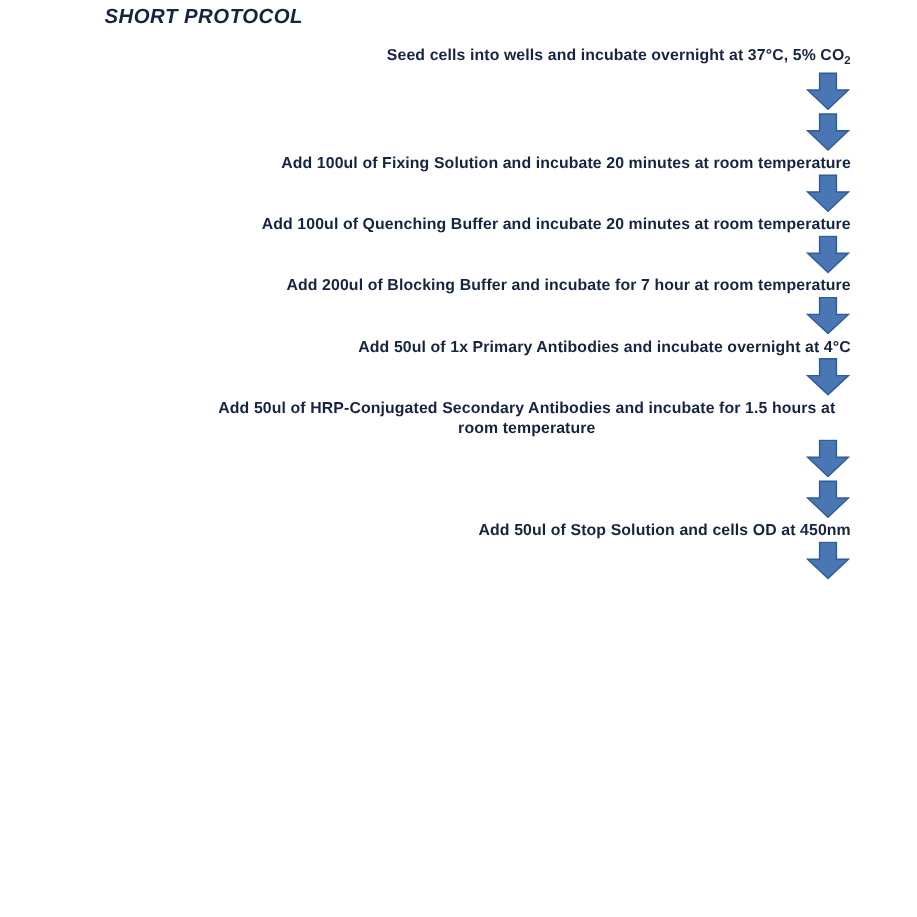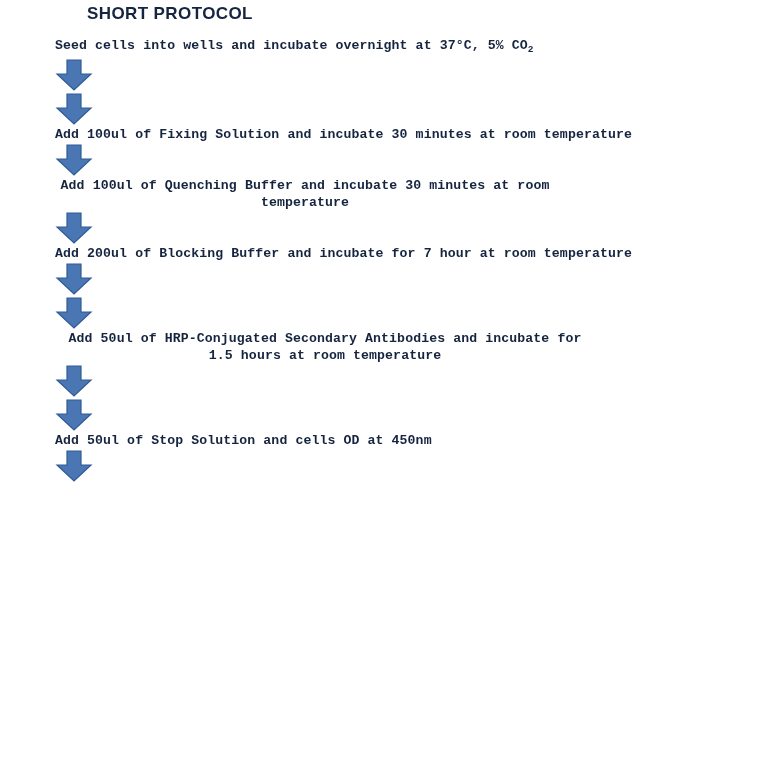--- a/index.html
+++ b/index.html
@@ -21,27 +21,27 @@
     box-sizing: border-box;
     padding: 0 55px;
   }
   .title {
     font-size: 17px;
     font-weight: bold;
     letter-spacing: 0.4px;
     color: #15243f;
     margin: 3px 0 0 32px;
     line-height: 22px;
+    font-style: italic;
   }
   .flow {
     display: flex;
     flex-direction: column;
-    align-items: flex-start;
+    align-items: flex-end;
     margin-top: 6px;
-    font-family: Liberation Mono, monospace;
   }
   .step {
     text-align: center;
     font-size: 13.2px;
     font-weight: bold;
     line-height: 17px;
     color: #15243f;
     max-width: 640px;
     letter-spacing: 0.1px;
   }
@@ -79,49 +79,52 @@
     </div>
 
 
     <div class="arrow-wrap">
       <svg class="arrow" width="38" height="32" viewBox="0 0 38 32">
         <polygon points="12,1 26,1 26,15 36,15 19,31 2,15 12,15" fill="#4a77b4" stroke="#2f5b96" stroke-width="1.2"></polygon>
       </svg>
     </div>
 
     <div class="step">
-      <span>Add 100ul of Fixing Solution and incubate 30 minutes at room temperature</span>
+      <span>Add 100ul of Fixing Solution and incubate 20 minutes at room temperature</span>
     </div>
 
     <div class="arrow-wrap">
       <svg class="arrow" width="38" height="32" viewBox="0 0 38 32">
         <polygon points="12,1 26,1 26,15 36,15 19,31 2,15 12,15" fill="#4a77b4" stroke="#2f5b96" stroke-width="1.2"></polygon>
       </svg>
     </div>
 
     <div class="step" style="max-width:500px;">
-      <span>Add 100ul of Quenching Buffer and incubate 30 minutes at room temperature</span>
+      <span>Add 100ul of Quenching Buffer and incubate 20 minutes at room temperature</span>
     </div>
 
     <div class="arrow-wrap">
       <svg class="arrow" width="38" height="32" viewBox="0 0 38 32">
         <polygon points="12,1 26,1 26,15 36,15 19,31 2,15 12,15" fill="#4a77b4" stroke="#2f5b96" stroke-width="1.2"></polygon>
       </svg>
     </div>
 
     <div class="step">
       <span>Add 200ul of Blocking Buffer and incubate for 7 hour at room temperature</span>
     </div>
 
     <div class="arrow-wrap">
       <svg class="arrow" width="38" height="32" viewBox="0 0 38 32">
         <polygon points="12,1 26,1 26,15 36,15 19,31 2,15 12,15" fill="#4a77b4" stroke="#2f5b96" stroke-width="1.2"></polygon>
       </svg>
     </div>
 
+    <div class="step">
+      <span>Add 50ul of 1x Primary Antibodies and incubate overnight at 4°C</span>
+    </div>
 
     <div class="arrow-wrap">
       <svg class="arrow" width="38" height="32" viewBox="0 0 38 32">
         <polygon points="12,1 26,1 26,15 36,15 19,31 2,15 12,15" fill="#4a77b4" stroke="#2f5b96" stroke-width="1.2"></polygon>
       </svg>
     </div>
 
     <div class="step" style="max-width:540px;">
       <span>Add 50ul of HRP-Conjugated Secondary Antibodies and incubate for 1.5 hours at room temperature</span>
     </div>

